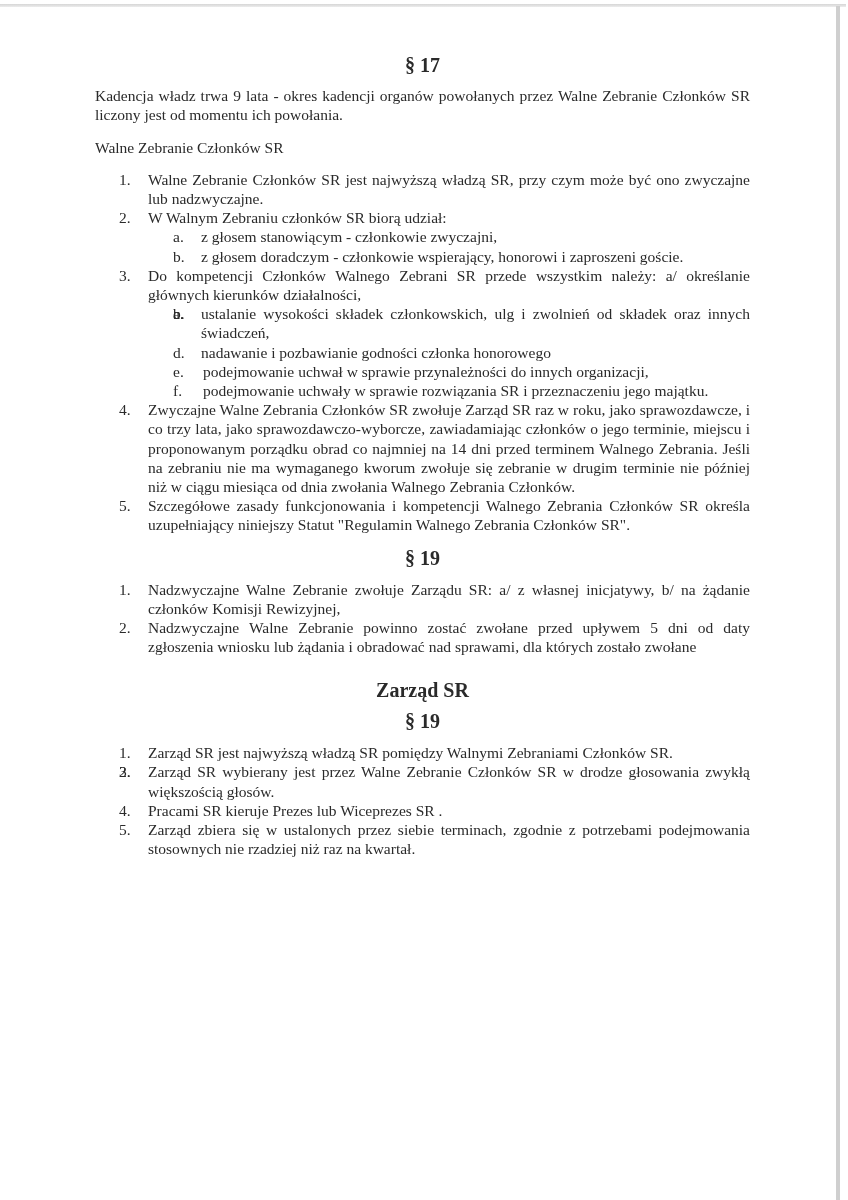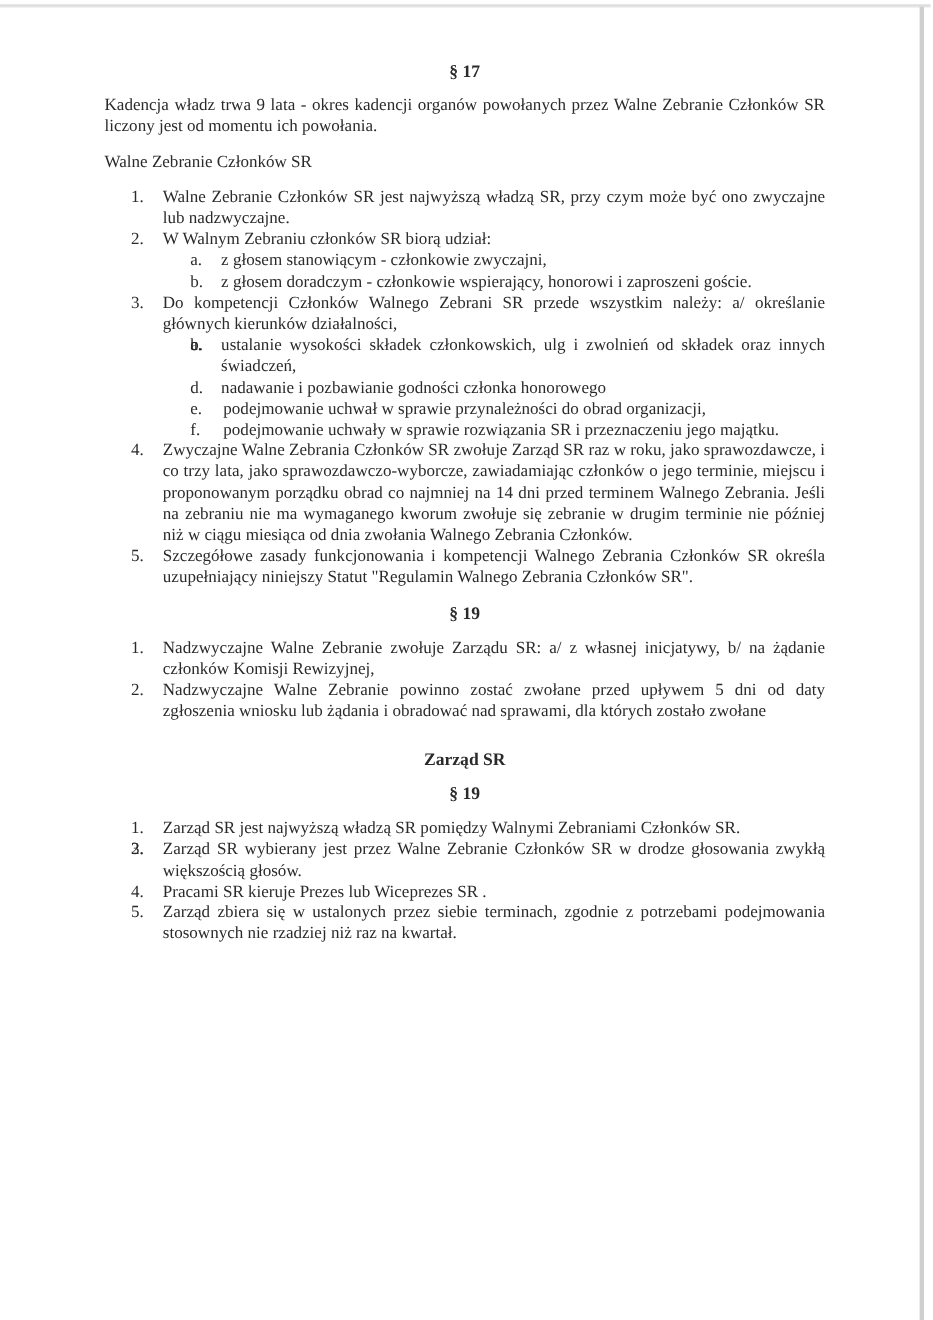--- a/index.html
+++ b/index.html
@@ -3,21 +3,21 @@
 <meta charset="utf-8">
 <style>
   html, body { margin: 0; padding: 0; background: #ffffff; }
   body { width: 848px; height: 1200px; position: relative; overflow: hidden;
          font-family: "Liberation Serif", serif; color: #2a2a2a; }
   .top-edge { position: absolute; left: 0; top: 4px; width: 846px; height: 3px;
               background: linear-gradient(#d6d6d6, #ececec); }
   .right-edge { position: absolute; left: 836px; top: 6px; width: 4px; height: 1194px;
                 background: #cfcfcf; }
   .page { position: absolute; left: 95px; top: 56px; width: 655px; font-size: 15.5px; line-height: 19.2px; }
-  .heading { text-align: center; font-weight: bold; font-size: 16px; margin: 0; }
+  .heading { text-align: center; font-weight: bold; font-size: 20px; margin: 0; }
   .p { margin: 0; text-align: justify; }
   ol { margin: 0; padding: 0; list-style: none; }
   .item { position: relative; padding-left: 53px; text-align: justify; }
   .num { position: absolute; left: 24px; top: 0; }
   .sub { position: relative; padding-left: 106px; text-align: justify; }
   .sub .num { left: 78px; }
   .sub.wide { padding-left: 108px; }
 </style>
 </head>
 <body>
@@ -61,21 +61,21 @@
     <li class="sub">
       <span class="num">c.</span>
       <span>ustalanie wysokości składek członkowskich, ulg i zwolnień od składek oraz innych świadczeń,</span>
     </li>
     <li class="sub">
       <span class="num">d.</span>
       <span>nadawanie i pozbawianie godności członka honorowego</span>
     </li>
     <li class="sub wide">
       <span class="num">e.</span>
-      <span>podejmowanie uchwał w sprawie przynależności do obrad organizacji,</span>
+      <span>podejmowanie uchwał w sprawie przynależności do innych organizacji,</span>
     </li>
     <li class="sub wide">
       <span class="num">f.</span>
       <span>podejmowanie uchwały w sprawie rozwiązania SR i przeznaczeniu jego majątku.</span>
     </li>
     <li class="item">
       <span class="num">4.</span>
       <span>Zwyczajne Walne Zebrania Członków SR zwołuje Zarząd SR raz w roku, jako sprawozdawcze, i co trzy lata, jako sprawozdawczo-wyborcze, zawiadamiając członków o jego terminie, miejscu i proponowanym porządku obrad co najmniej na 14 dni przed terminem Walnego Zebrania. Jeśli na zebraniu nie ma wymaganego kworum zwołuje się zebranie w drugim terminie nie później niż w ciągu miesiąca od dnia zwołania Walnego Zebrania Członków.</span>
     </li>
     <li class="item">

